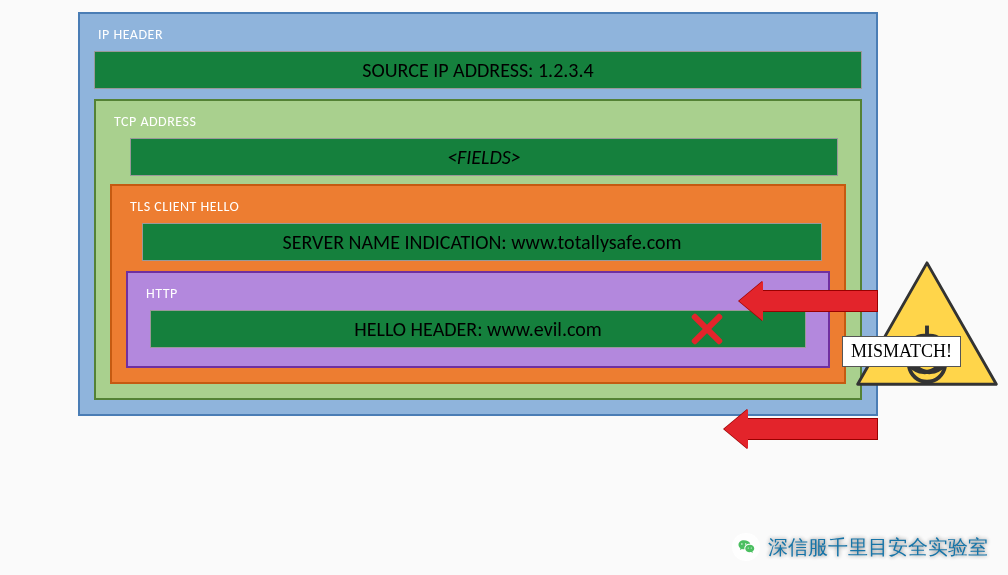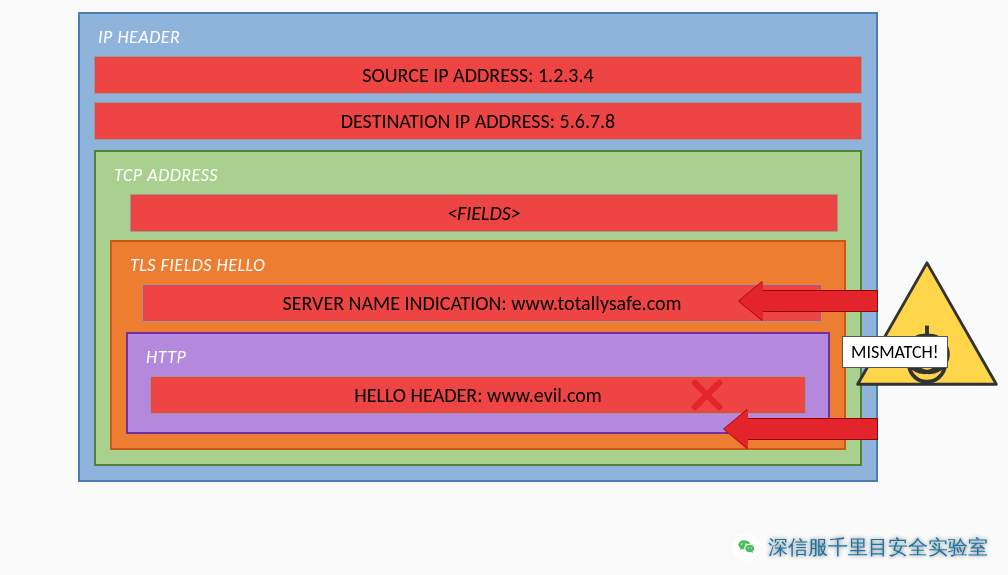--- a/index.html
+++ b/index.html
@@ -17,25 +17,24 @@
     top: 12px;
     width: 800px;
   }
   .layer {
     border: 2px solid;
     padding: 12px 14px 14px 14px;
     margin-top: 0;
   }
   .layer-title {
     color: #fff;
-    font-size: 18px;
+    font-size: 14px;
     letter-spacing: 0.5px;
     margin-bottom: 8px;
     padding-left: 4px;
-    font-style: italic;
   }
   .ip {
     background: #8FB4DC;
     border-color: #4A7DB5;
   }
   .tcp {
     background: #A9D08E;
     border-color: #548235;
     margin-top: 10px;
   }
@@ -44,21 +43,21 @@
     border-color: #C55A11;
     margin-top: 8px;
   }
   .http {
     background: #B388DD;
     border-color: #7030A0;
     margin-top: 10px;
     padding-bottom: 18px;
   }
   .field-box {
-    background: #ef4444;
+    background: #15803d;
     border: 1px solid #999;
     padding: 6px 0;
     text-align: center;
     font-size: 20px;
     color: #000;
     margin-bottom: 8px;
     position: relative;
   }
   .field-box:last-child { margin-bottom: 0; }
   .field-box.italic { font-style: italic; }
@@ -125,20 +124,21 @@
   .mismatch {
     position: absolute;
     left: 842px;
     top: 336px;
     background: #fff;
     border: 1px solid #555;
     padding: 4px 8px;
     font-size: 18px;
     color: #000;
     z-index: 5;
+    font-family: Liberation Serif, serif;
   }
 
   
   .watermark {
     position: absolute;
     right: 20px;
     bottom: 14px;
     display: flex;
     align-items: flex-end;
     gap: 8px;
@@ -157,28 +157,27 @@
   .wm-icon svg { width: 18px; height: 18px; }
 </style>
 </head>
 <body>
 
 <div class="diagram">
 
   <div class="layer ip">
     <div class="layer-title">IP HEADER</div>
     <div class="field-box">SOURCE IP ADDRESS: 1.2.3.4</div>
-    <div class="field-box">DESTINATION IP ADDRESS: 5.6.7.8</div>
 
     <div class="layer tcp">
       <div class="layer-title">TCP ADDRESS</div>
       <div class="field-box italic">&lt;FIELDS&gt;</div>
 
       <div class="layer tls">
-        <div class="layer-title">TLS FIELDS HELLO</div>
+        <div class="layer-title">TLS CLIENT HELLO</div>
         <div class="field-box">SERVER NAME INDICATION: www.totallysafe.com</div>
 
         <div class="layer http">
           <div class="layer-title">HTTP</div>
           <div class="field-box">
             <span>HELLO HEADER: www.evil.com</span>
             <span class="redx"></span>
           </div>
         </div>
       </div>

